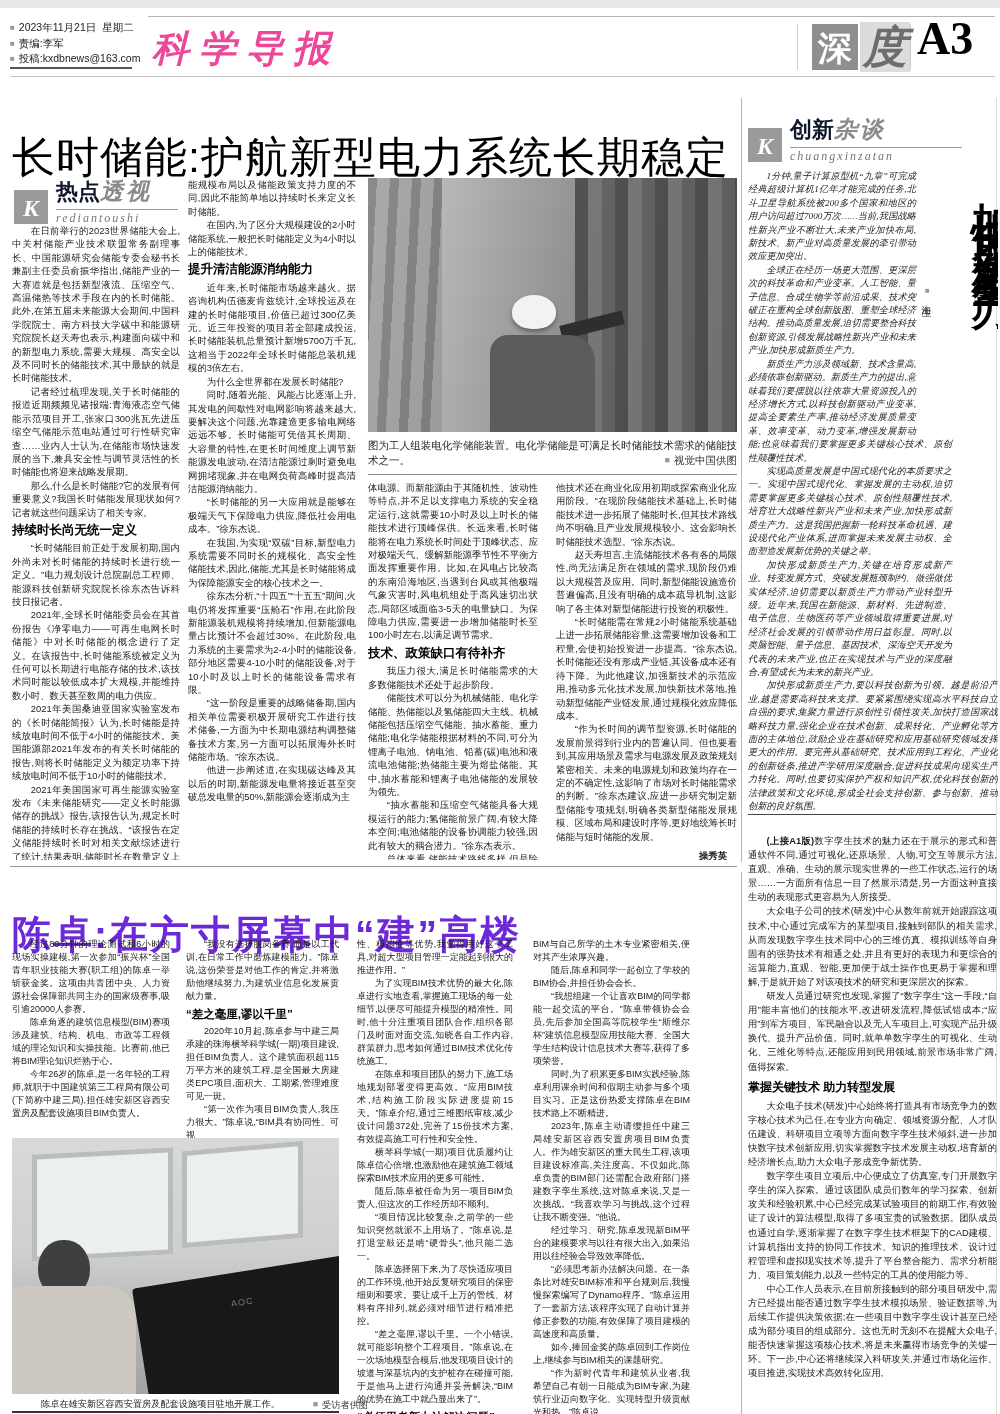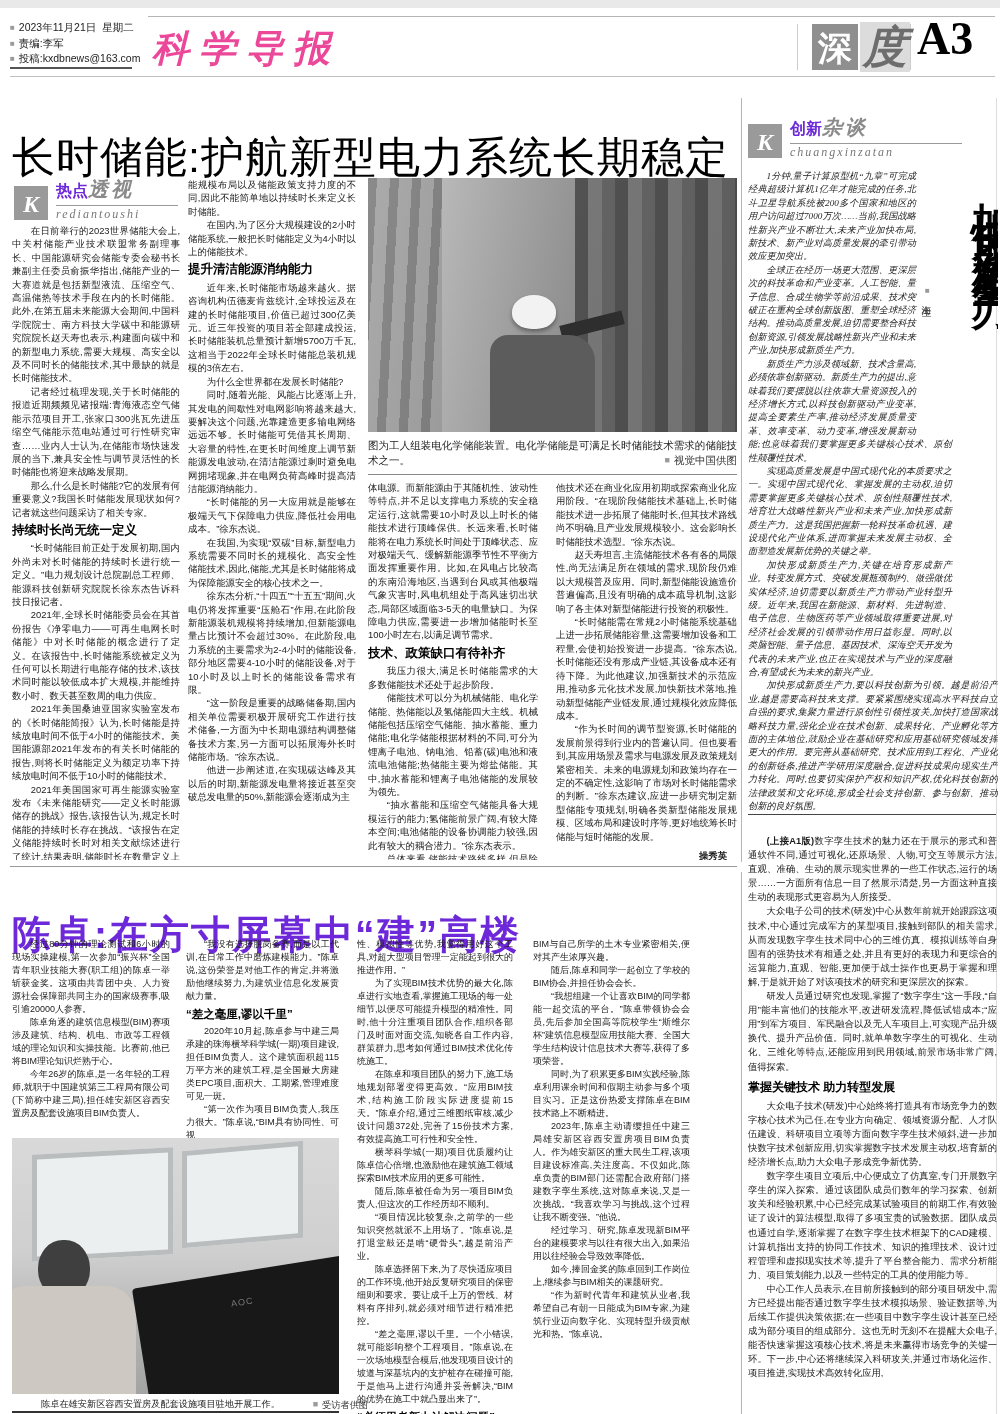--- a/index.html
+++ b/index.html
@@ -19,22 +19,22 @@
           font-family:"Liberation Serif","DejaVu Serif",serif;font-style:italic;font-weight:700;
           font-size:44px;text-align:center;line-height:52px;}
   .page-no{position:absolute;left:917px;top:4px;font-family:"Liberation Serif","DejaVu Serif",serif;
            font-weight:900;font-size:46px;color:#000;}
   
   .kick{position:absolute;}
   .kick-sq{position:absolute;left:0;bottom:2px;width:34px;height:34px;background:#9a9a9a;color:#fff;
            font-family:"Liberation Serif","DejaVu Serif",serif;font-style:italic;font-weight:900;
            font-size:24px;text-align:center;line-height:36px;}
   .kick-right{margin-left:42px;}
-  .kick-bold{font-size:16px;font-weight:900;color:#6d28d9;text-align:center;}
-  .kick-script{font-family:"Liberation Serif","DejaVu Serif",serif;font-style:italic;font-size:20px;
+  .kick-bold{font-size:22px;font-weight:900;color:#0f172a;text-align:center;}
+  .kick-script{font-family:"Liberation Serif","DejaVu Serif",serif;font-style:italic;font-size:23px;
                color:#8a8a8a;font-weight:700;letter-spacing:3px;}
   .kick-line{height:1px;background:#999;margin:2px 0 1px 0;}
   .kick-pinyin{font-family:"Liberation Serif","DejaVu Serif",serif;font-style:italic;font-size:12px;
                color:#777;letter-spacing:2px;}
   
   .lead-headline{position:absolute;left:12px;top:92px;width:727px;font-size:43px;font-weight:400;
                  letter-spacing:1px;white-space:nowrap;color:#000;}
   .col{position:absolute;overflow:hidden;text-align:justify;font-size:9.4px;line-height:13.4px;color:#1a1a1a;}
   .t{margin:0;text-indent:2em;text-align:justify;}
   .noind{text-indent:0;}
@@ -249,32 +249,33 @@
     <span class="credit"><span class="sq">■</span><span>受访者供图</span></span>
   </div>
   <div class="rule" style="left:12px;top:1403px;width:327px;height:2px;background:#333;"></div>
 
   <div class="col fc">
     <p class="t noind">性、模拟性等优势,我觉得用好这个工具,对超大型项目管理一定能起到很大的推进作用。”</p>
     <p class="t">为了实现BIM技术优势的最大化,陈卓进行实地查看,掌握施工现场的每一处细节,以便尽可能提升模型的精准性。同时,他十分注重项目团队合作,组织各部门及时面对面交流,知晓各自工作内容,群策群力,思考如何通过BIM技术优化传统施工。</p>
     <p class="t">在陈卓和项目团队的努力下,施工场地规划部署变得更高效。“应用BIM技术,结构施工阶段实际进度提前15天。”陈卓介绍,通过三维图纸审核,减少设计问题372处,完善了15份技术方案,有效提高施工可行性和安全性。</p>
     <p class="t">横琴科学城(一期)项目优质履约让陈卓信心倍增,也激励他在建筑施工领域探索BIM技术应用的更多可能性。</p>
     <p class="t">随后,陈卓被任命为另一项目BIM负责人,但这次的工作经历却不顺利。</p>
-    <p class="t">“项目情况比较复杂,之前学的一些知识突然就派不上用场了。”陈卓说,是打退堂鼓还是啃“硬骨头”,越是前沿产业。</p>
+    <p class="t">“项目情况比较复杂,之前学的一些知识突然就派不上用场了。”陈卓说,是打退堂鼓还是啃“硬骨头”,他只能二选一。</p>
     <p class="t">陈卓选择留下来,为了尽快适应项目的工作环境,他开始反复研究项目的保密细则和要求。要让成千上万的管线、材料有序排列,就必须对细节进行精准把控。</p>
     <p class="t">“差之毫厘,谬以千里。一个小错误,就可能影响整个工程项目。”陈卓说,在一次场地模型合模后,他发现项目设计的坡道与深基坑内的支护桩存在碰撞可能,于是他马上进行沟通并妥善解决,“BIM的优势在施工中就凸显出来了”。</p>
     <h3 class="sub fsub">“必须思考新办法解决问题”</h3>
 
   </div>
 
   <div class="col fd">
     <p class="t noind">BIM与自己所学的土木专业紧密相关,便对其产生浓厚兴趣。</p>
     <p class="t">随后,陈卓和同学一起创立了学校的BIM协会,并担任协会会长。</p>
     <p class="t">“我想组建一个让喜欢BIM的同学都能一起交流的平台。”陈卓带领协会会员,先后参加全国高等院校学生“斯维尔杯”建筑信息模型应用技能大赛、全国大学生结构设计信息技术大赛等,获得了多项荣誉。</p>
     <p class="t">同时,为了积累更多BIM实践经验,陈卓利用课余时间和假期主动参与多个项目实习。正是这份热爱支撑陈卓在BIM技术路上不断精进。</p>
     <p class="t">2023年,陈卓主动请缨担任中建三局雄安新区容西安置房项目BIM负责人。作为雄安新区的重大民生工程,该项目建设标准高,关注度高。不仅如此,陈卓负责的BIM部门还需配合政府部门搭建数字孪生系统,这对陈卓来说,又是一次挑战。“我喜欢学习与挑战,这个过程让我不断变强。”他说。</p>
     <p class="t">经过学习、研究,陈卓发现新BIM平台的建模要求与以往有很大出入,如果沿用以往经验会导致效率降低。</p>
+    <p class="t">“必须思考新办法解决问题。在一条条比对雄安BIM标准和平台规则后,我慢慢探索编写了Dynamo程序。”陈卓运用了一套新方法,该程序实现了自动计算并修正参数的功能,有效保障了项目建模的高速度和高质量。</p>
     <p class="t">如今,捧回金奖的陈卓回到工作岗位上,继续参与BIM相关的课题研究。</p>
     <p class="t">“作为新时代青年和建筑从业者,我希望自己有朝一日能成为BIM专家,为建筑行业迈向数字化、实现转型升级贡献光和热。”陈卓说。</p>
 
   </div>
 
 </div>
 
 </body></html>

